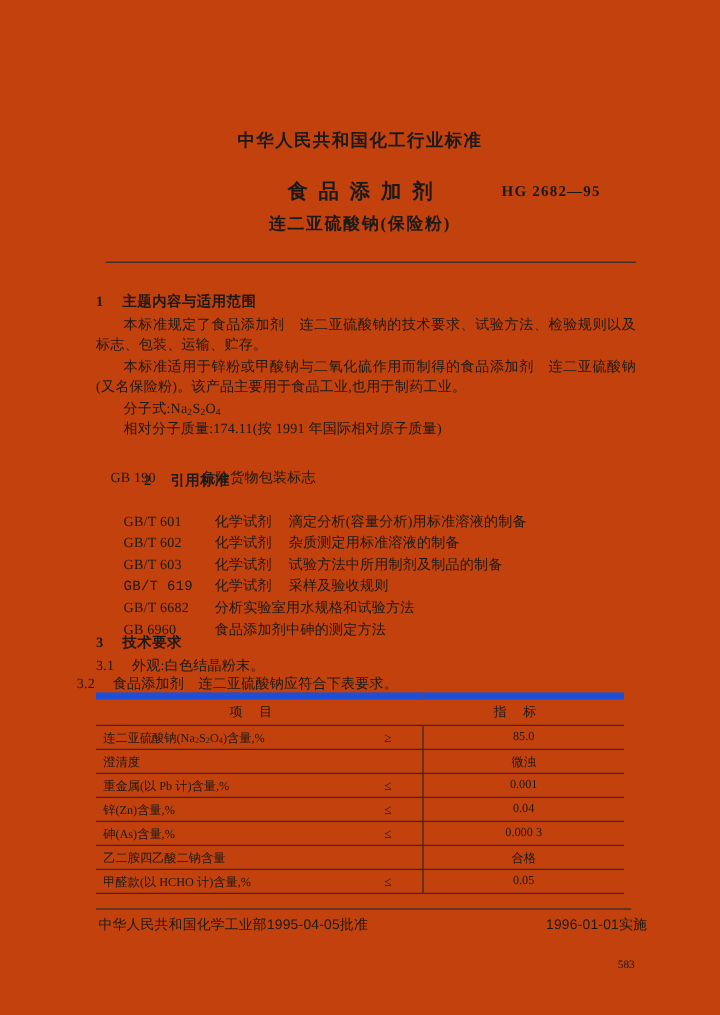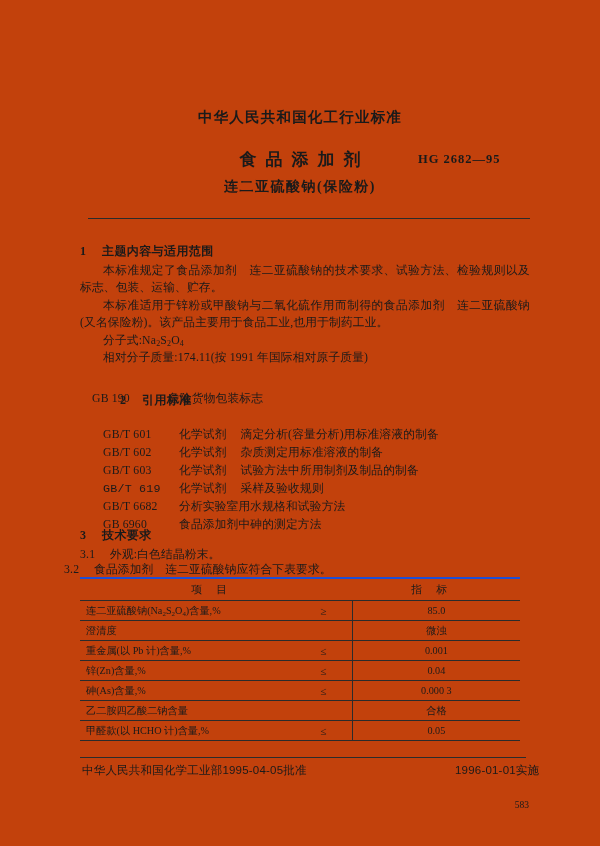--- a/index.html
+++ b/index.html
@@ -117,21 +117,21 @@
 
   
   .spec-table {
     position: absolute;
     left: 80px; top: 577px;
     width: 440px;
     border-collapse: collapse;
     font-size: 10.2px;
   }
   .spec-table td, .spec-table th {
-    border-top: 2px solid #1d4ed8;
+    border-top: 6px solid #1d4ed8;
     border-bottom: 1px solid #2b2b2b;
     padding: 0;
     height: 19px;
     font-weight: normal;
   }
   .spec-table .col-item   { width: 212px; text-align: left;   padding-left: 6px; }
   .spec-table .col-op     { width: 58px;  text-align: center; border-right: 1px solid #2b2b2b; font-size: 11px; }
   .spec-table .col-value  { width: 170px; text-align: center; }
   .spec-table thead th {
     height: 21px;

